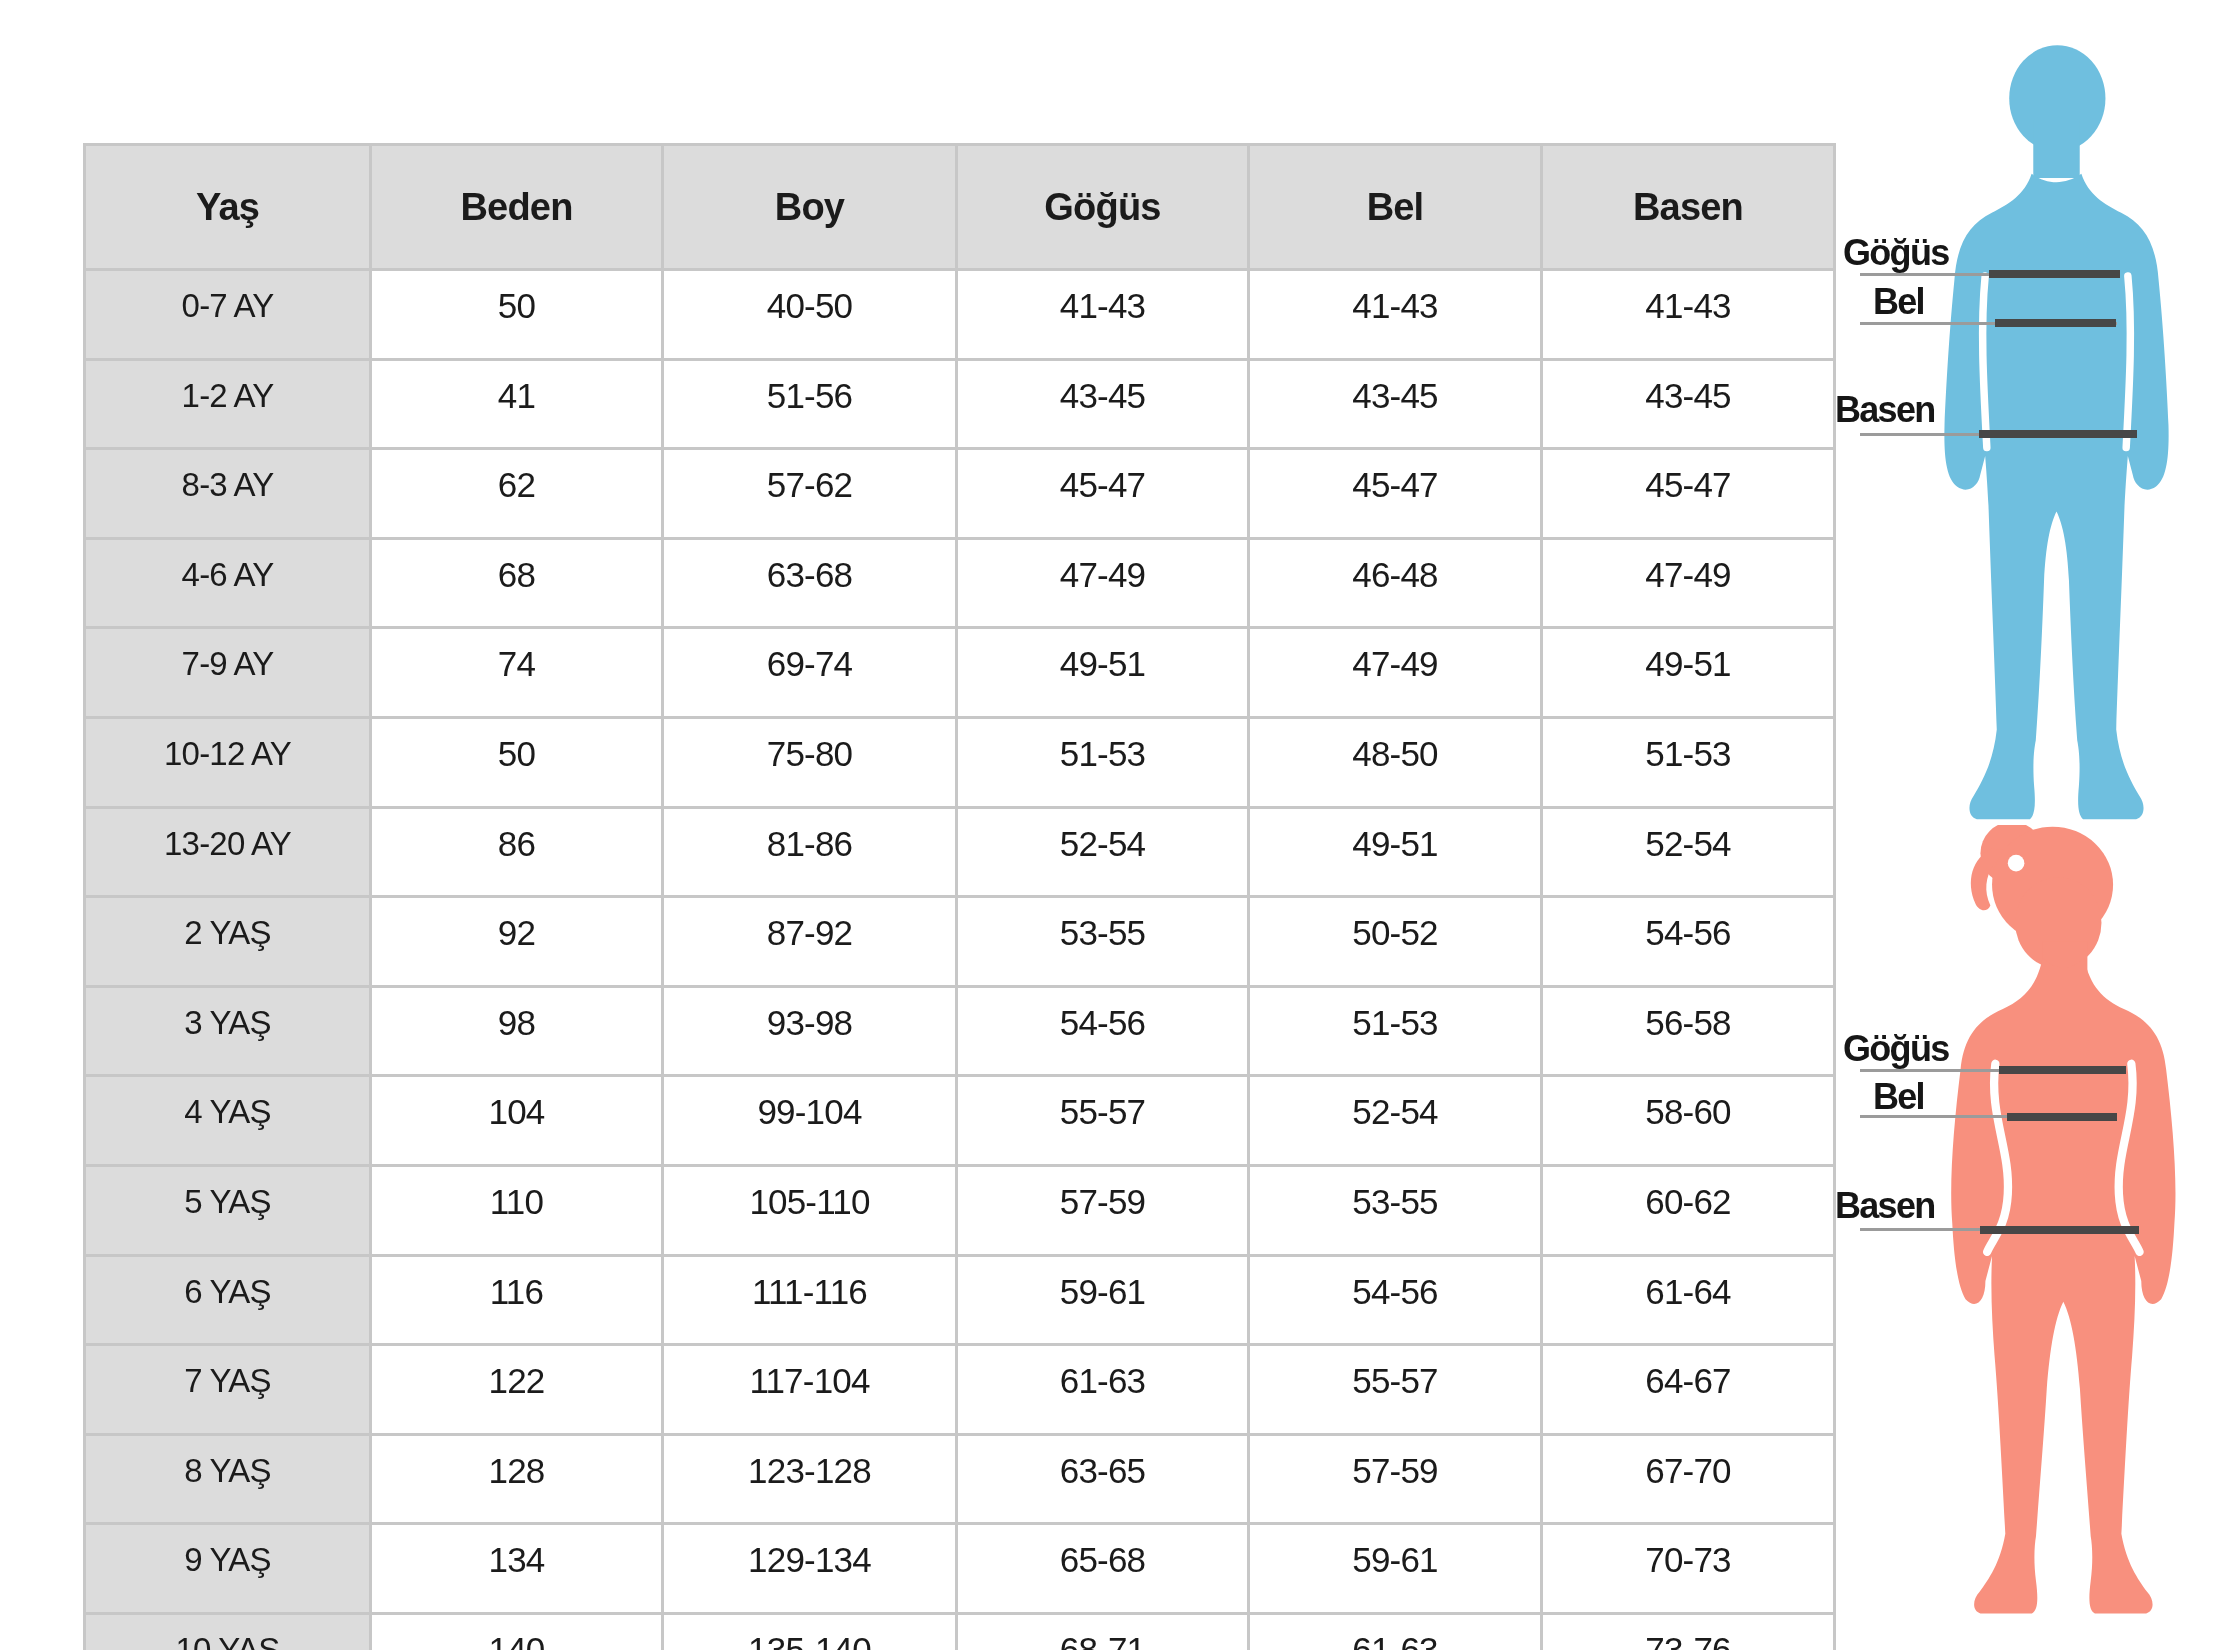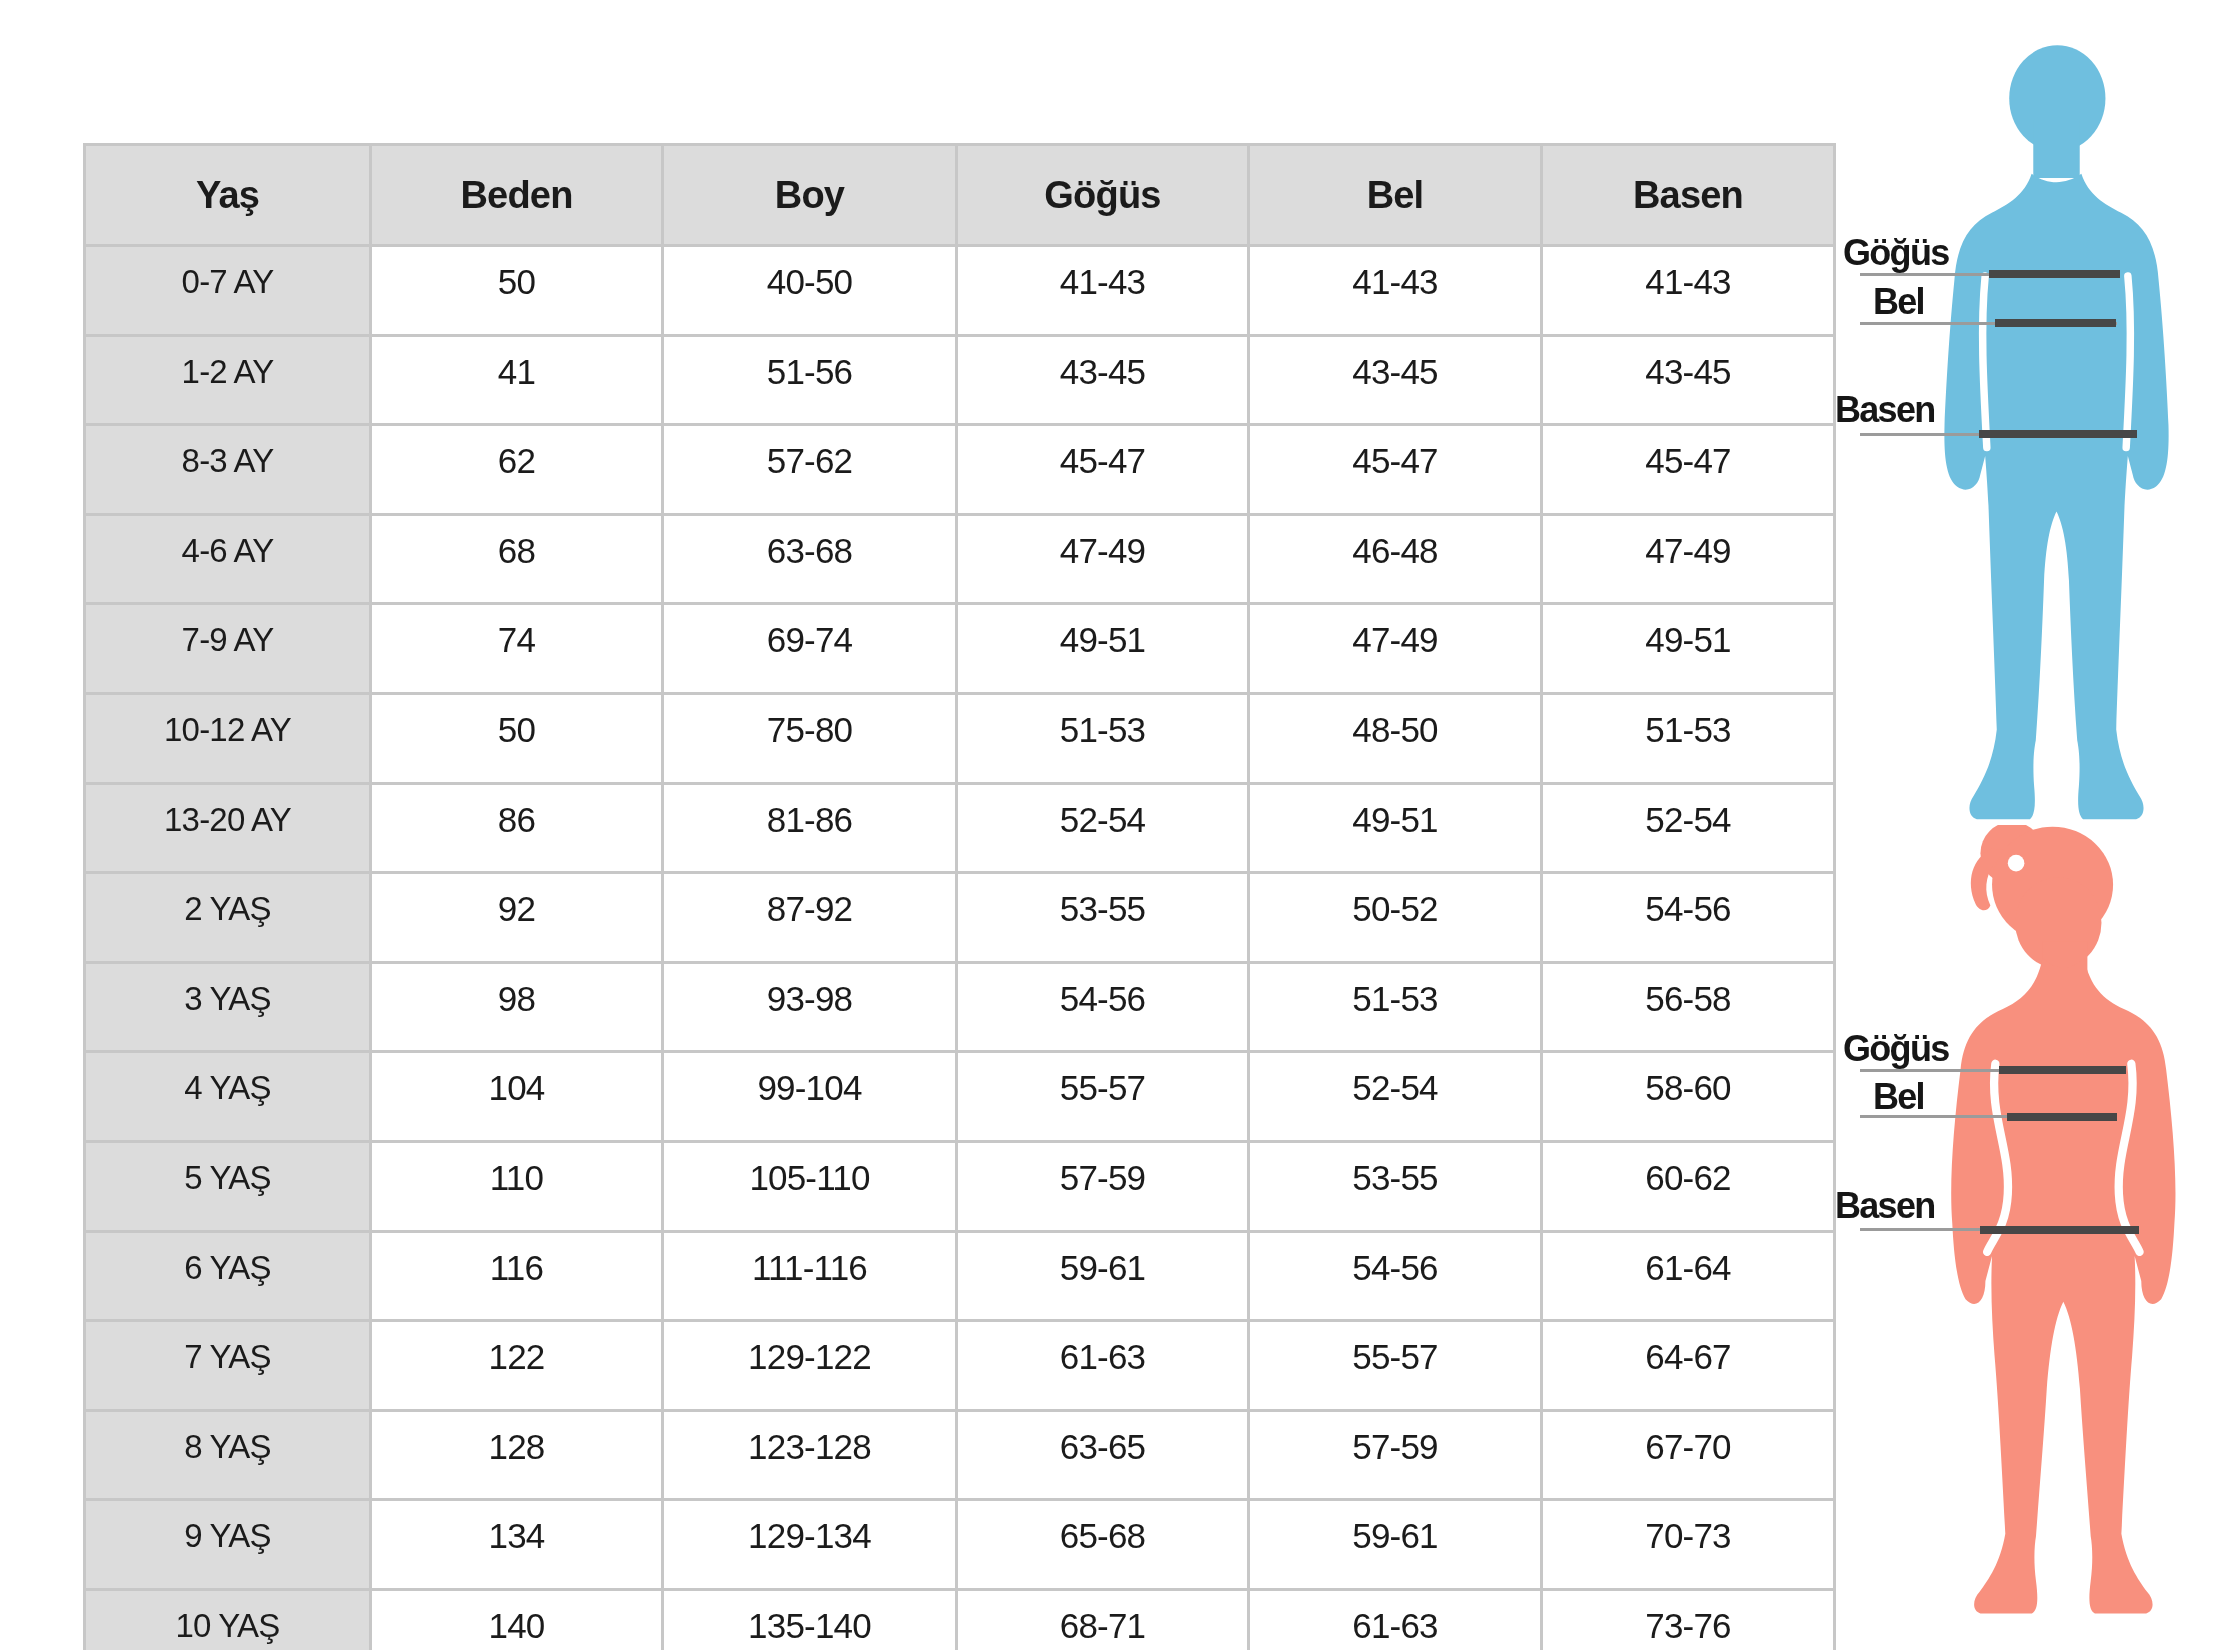--- a/index.html
+++ b/index.html
@@ -25,21 +25,21 @@
     vertical-align:middle;
     padding:0 0 16.6px 0;
     color:#1b1b1b;
     letter-spacing:-0.8px;
     white-space:nowrap;
   }
   table.size-table thead th{
     background:#dcdcdc;
     font-size:38px;font-weight:bold;
     height:98px;
-    padding:0;
+    padding:12px;
   }
   table.size-table tbody th{      
     background:#dcdcdc;
     font-size:33px;font-weight:normal;
     height:70px;
   }
   table.size-table tbody td{
     background:#ffffff;
     font-size:35px;font-weight:normal;
   }
@@ -185,21 +185,21 @@
           <th>6 YAŞ</th>
           <td>116</td>
           <td>111-116</td>
           <td>59-61</td>
           <td>54-56</td>
           <td>61-64</td>
         </tr>
         <tr>
           <th>7 YAŞ</th>
           <td>122</td>
-          <td>129-122</td>
+          <td>117-104</td>
           <td>61-63</td>
           <td>55-57</td>
           <td>64-67</td>
         </tr>
         <tr>
           <th>8 YAŞ</th>
           <td>128</td>
           <td>123-128</td>
           <td>63-65</td>
           <td>57-59</td>

